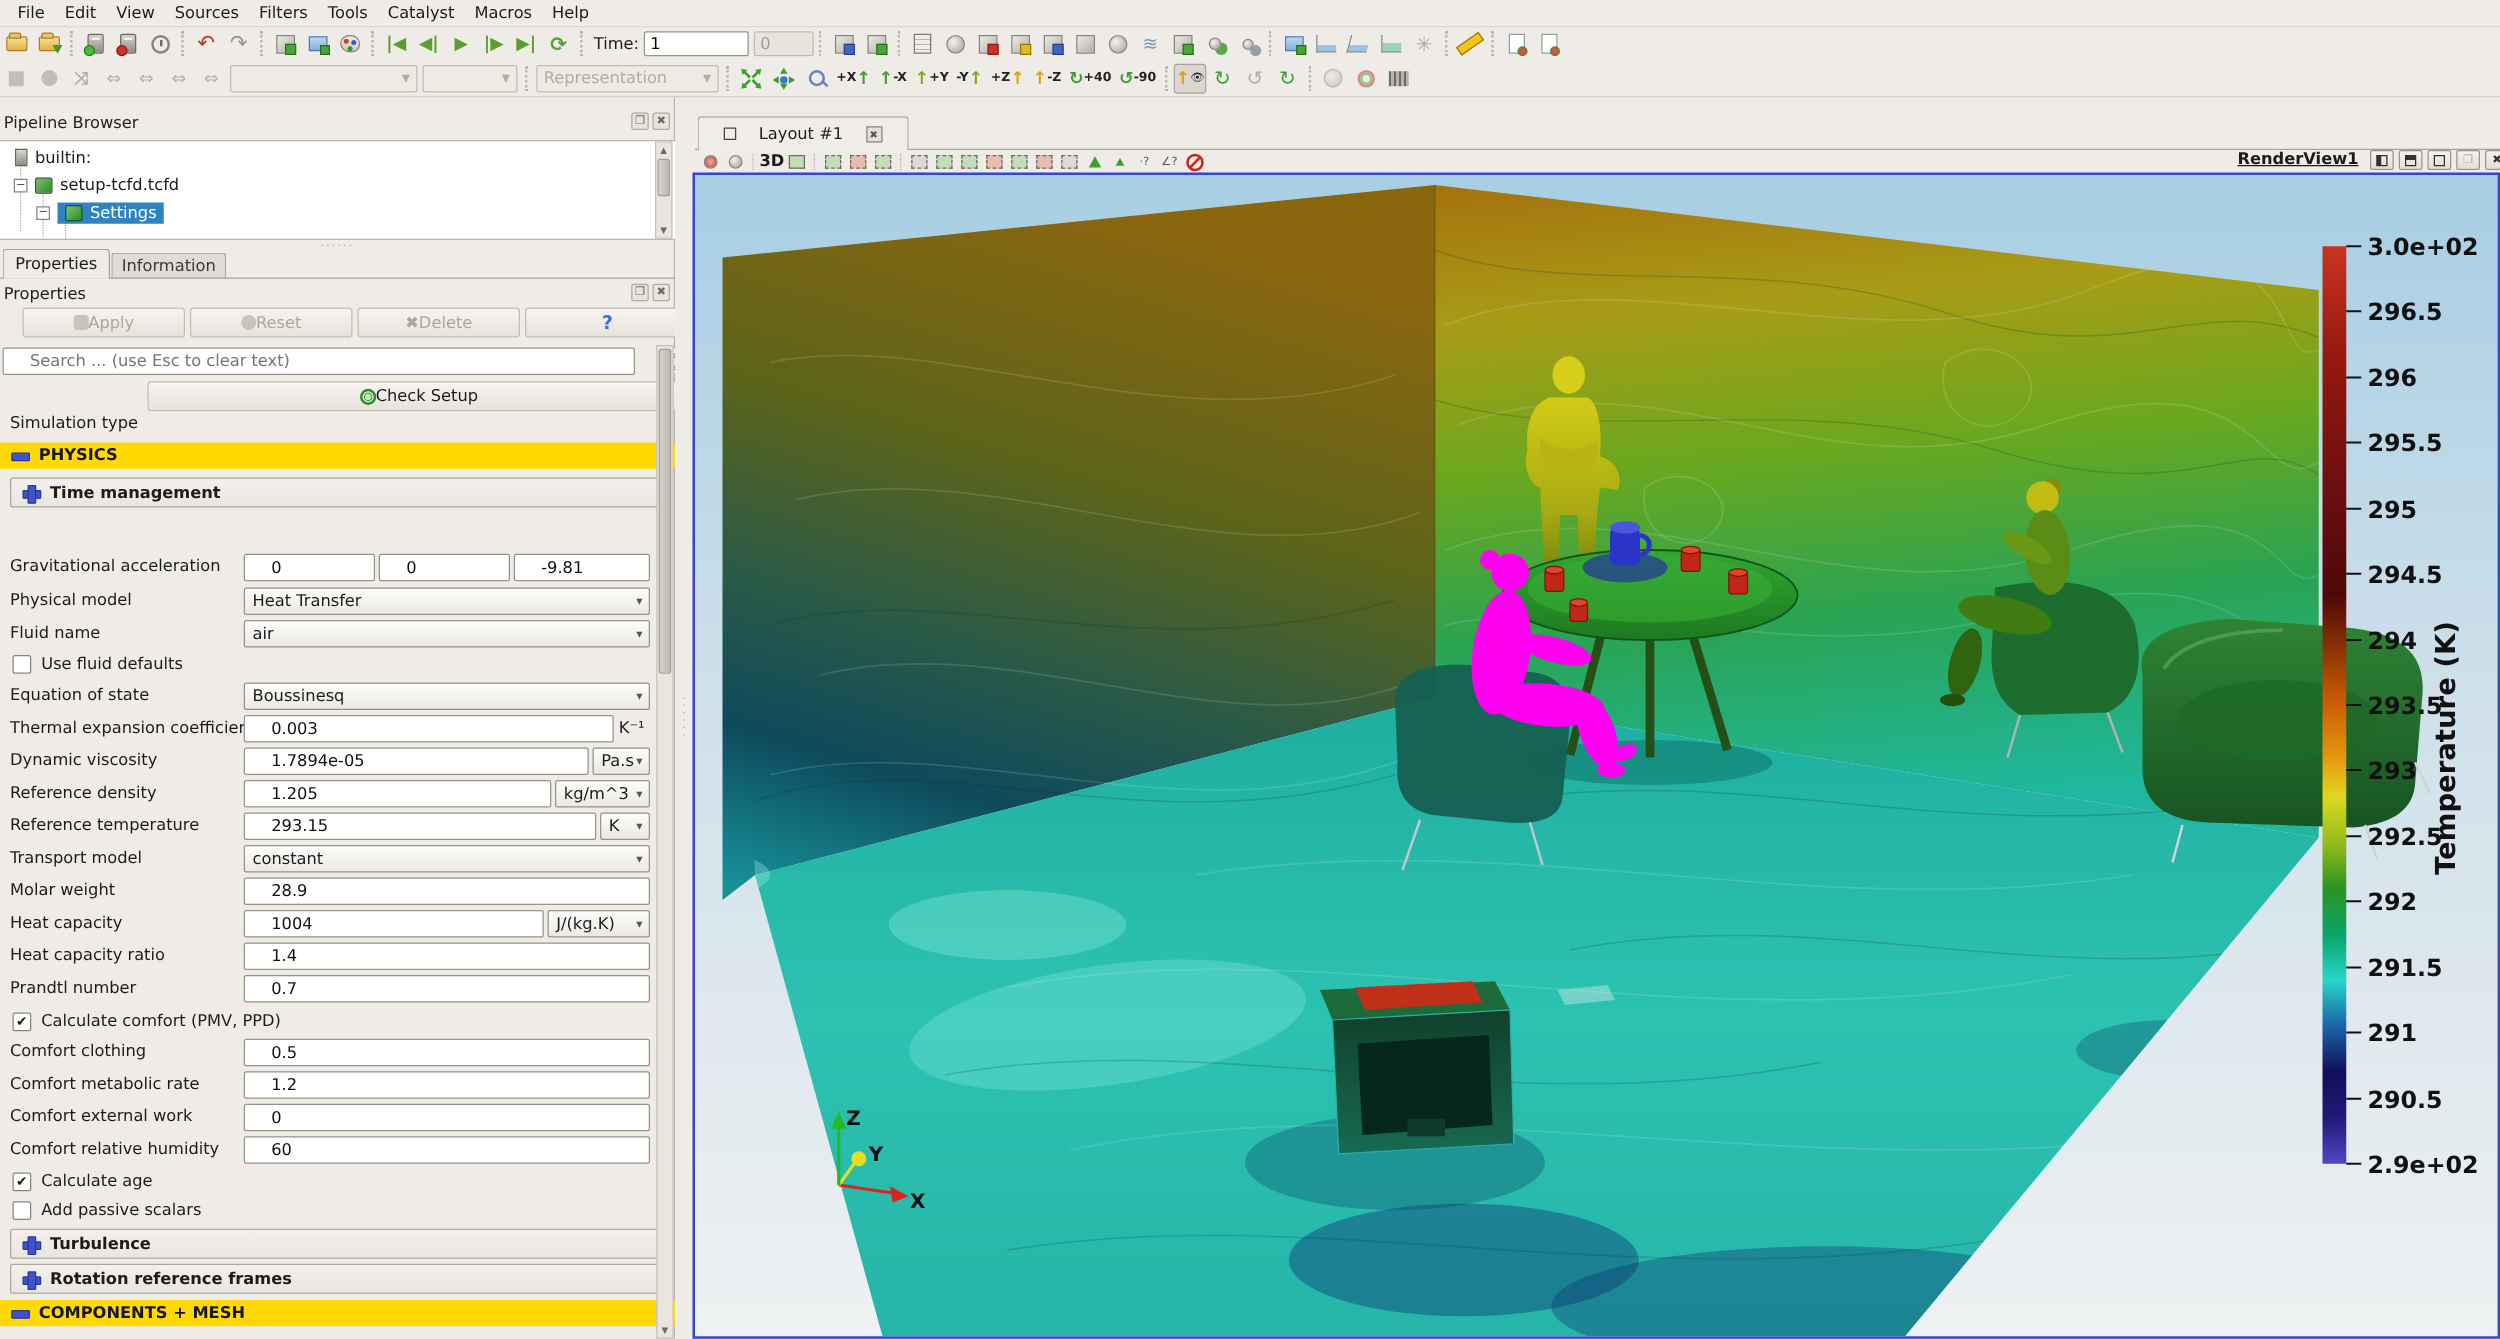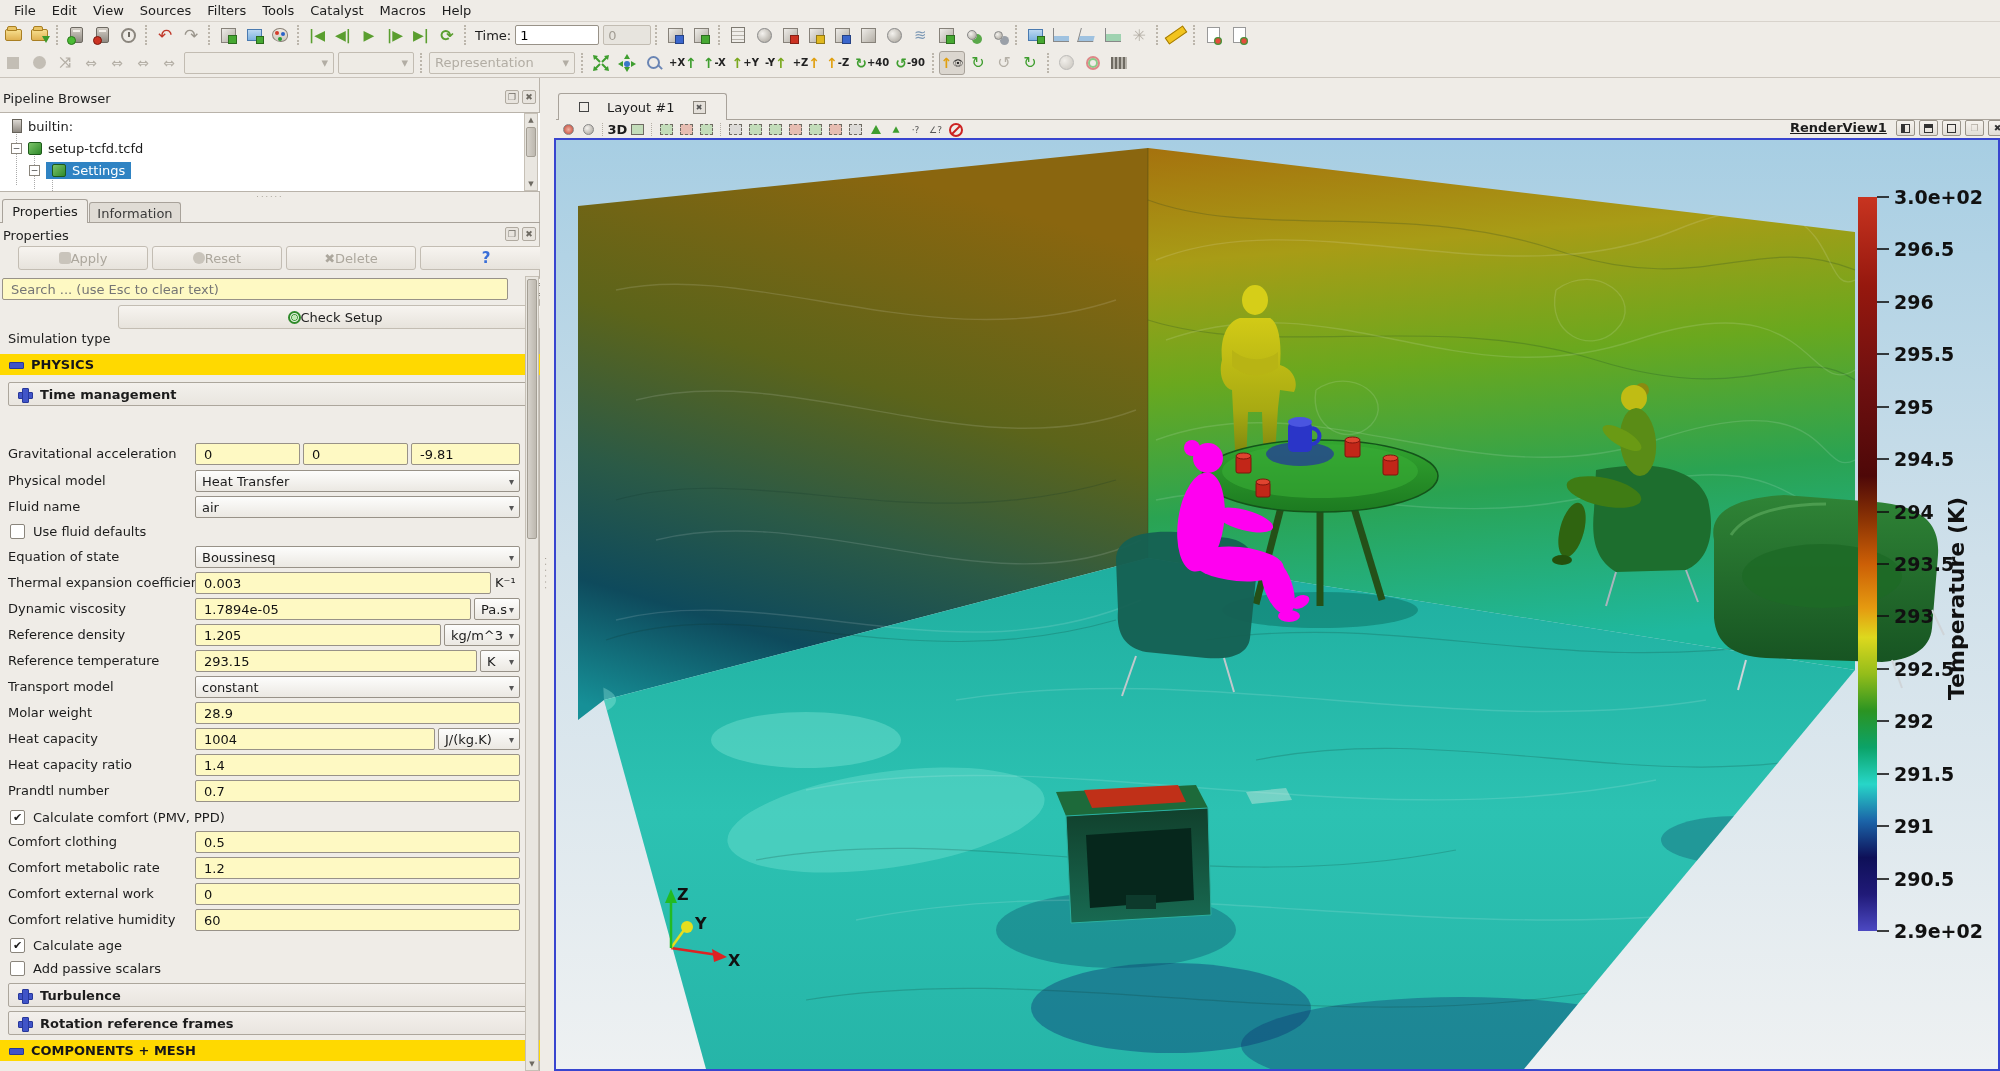--- a/index.html
+++ b/index.html
@@ -83,22 +83,22 @@
     border:1px solid #a8a29a; border-bottom:none; border-radius:3px 3px 0 0; }
   .ptab.active{ background:#efece7; z-index:2; }
   .ptab.inactive{ background:#e0dcd5; top:124px !important; height:21px; color:#3a3a3a; }
   .tabline{ position:absolute; left:0; top:144px; width:540px; border-bottom:1px solid #a8a29a; }
 
   .pbtn{ position:absolute; height:24px; border:1px solid #c3bdb3; border-radius:3px;
     background:linear-gradient(#f7f4f0,#e7e3dc); display:flex; align-items:center; justify-content:center; gap:0; color:#aca79d;margin-left:16px; }
   .pbtn .ic{ width:12px; height:12px; border-radius:3px; background:#c9c4bb; }
   .helpq{ color:#3a6fd8; font-weight:bold; font-size:15px; }
 
-  .inp{ position:absolute; height:22px; background:#fef9c3; border:1px solid #989288; border-radius:2px;
-    font:13px "DejaVu Sans",sans-serif; padding:0 8px; color:#111; }
+  .inp{ position:absolute; height:22px; background:#ffffff; border:1px solid #989288; border-radius:2px;
+    font:13px "DejaVu Sans",sans-serif; padding:0 21px; color:#111; }
   .dd{ position:absolute; height:22px; background:linear-gradient(#fdfdfc,#ebe8e2); border:1px solid #989288;
     border-radius:2px; font-size:13px; display:flex; align-items:center; padding:0 6px; }
   .dd .ar{ position:absolute; right:5px; font-size:10px; color:#555; }
   .lbl{ position:absolute; left:8px; line-height:22px; white-space:nowrap; }
   .unitlbl{ position:absolute; line-height:22px; }
   .cb{ position:absolute; left:10px; width:15px; height:15px; background:#fff; border:1px solid #8a857c;
     border-radius:2px; font-size:11px; line-height:14px; text-align:center; color:#1a1a1a; }
   .cblbl{ position:absolute; left:33px; line-height:16px; }
   .ysec{ position:absolute; left:0; width:540px; height:21px; background:#ffd900; display:flex; align-items:center;
     gap:9px; padding-left:9px; font-weight:bold; color:#15151a; }

